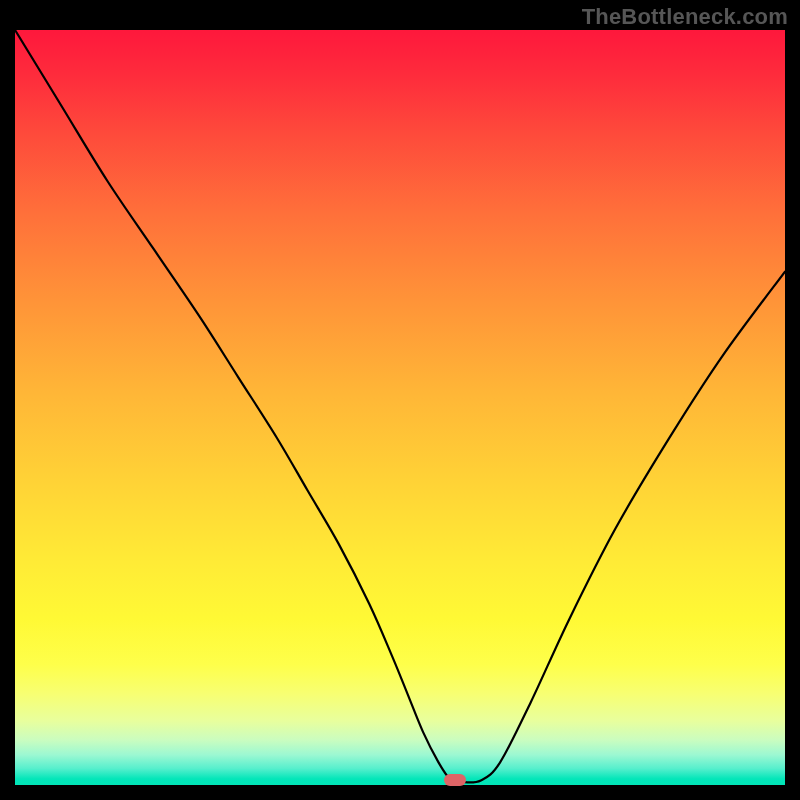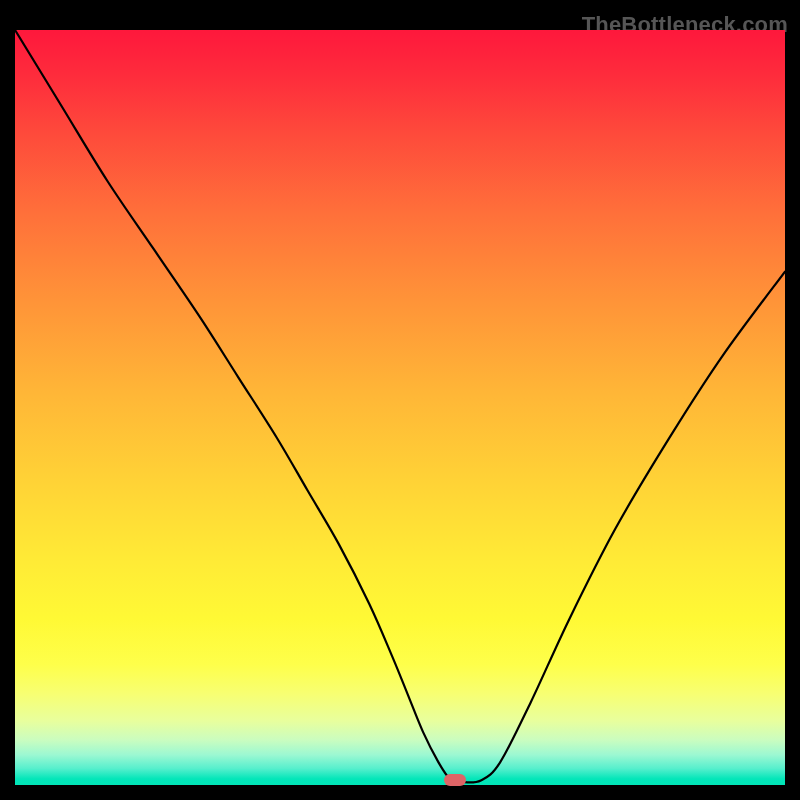--- a/index.html
+++ b/index.html
@@ -12,21 +12,21 @@
     font-family: Arial, Helvetica, sans-serif;
   }
   .frame {
     position: relative;
     width: 800px;
     height: 800px;
     background: #000;
   }
   .watermark {
     position: absolute;
-    top: 12px;
+    top: 4px;
     right: 12px;
     font-size: 22px;
     font-weight: 600;
     color: #565656;
     letter-spacing: 0.2px;
     user-select: none;
   }
   .plot {
     position: absolute;
     left: 15px;

